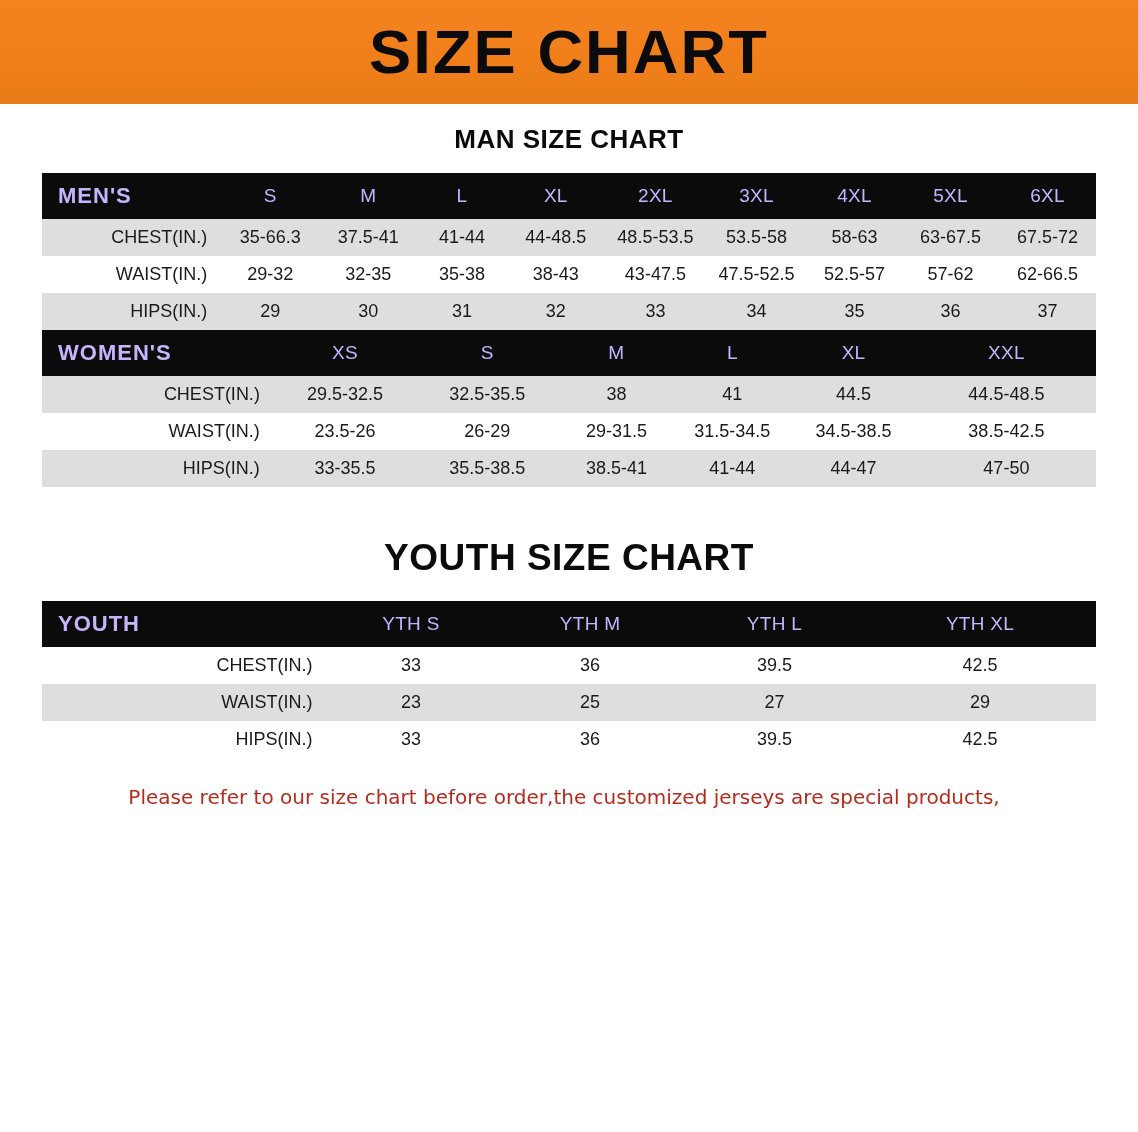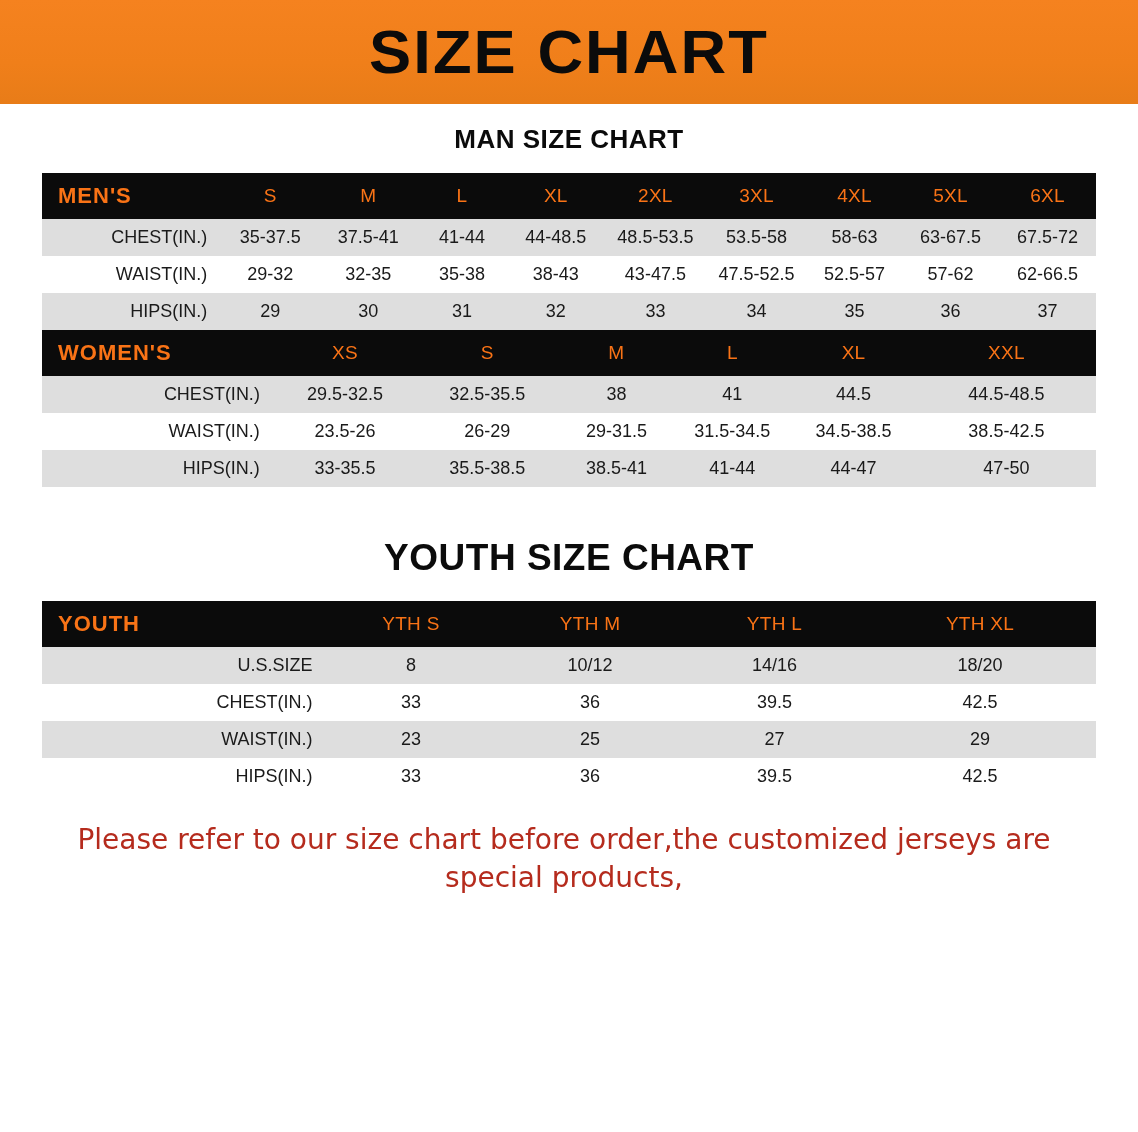--- a/index.html
+++ b/index.html
@@ -60,21 +60,21 @@
     width: 100%;
     table-layout: fixed;
   }
   table.size th, table.size td {
     text-align: center;
     font-weight: normal;
   }
   
   table.size thead tr {
     background: #0b0b0b;
-    color: #f97316;
+    color: #c4b5fd;
   }
   table.size thead th {
     padding: 10px 2px;
     font-size: 19px;
     letter-spacing: 0.3px;
   }
   table.size thead th.rowlabel {
     text-align: left;
     padding-left: 16px;
     font-weight: bold;
@@ -111,21 +111,21 @@
   .youth thead th { font-size: 23px; padding: 16px 2px; margin-left: 28px; }
   .youth thead th.rowlabel { font-size: 25px; }
   .youth tbody td { font-size: 19px; padding: 12px 2px; }
   .youth tbody td.rowlabel { font-size: 19px; text-align: center; padding-right: 0; }
 
   
   .note {
     margin: 26px 40px 0 30px;
     text-align: center;
     color: #b52b1d;
-    font-size: 28px;
+    font-size: 20px;
     line-height: 1.35;
     font-family: "DejaVu Sans", sans-serif;
   }
   .note span { display: block; }
 </style>
 </head>
 <body>
 
 <div class="page">
 
@@ -158,21 +158,21 @@
           <th>2XL</th>
           <th>3XL</th>
           <th>4XL</th>
           <th>5XL</th>
           <th>6XL</th>
         </tr>
       </thead>
       <tbody>
         <tr class="shade">
           <td class="rowlabel">CHEST(IN.)</td>
-          <td>35-37.5</td>
+          <td>35-66.3</td>
           <td>37.5-41</td>
           <td>41-44</td>
           <td>44-48.5</td>
           <td>48.5-53.5</td>
           <td>53.5-58</td>
           <td>58-63</td>
           <td>63-67.5</td>
           <td>67.5-72</td>
         </tr>
         <tr class="plain">
@@ -270,27 +270,20 @@
       <thead>
         <tr>
           <th class="rowlabel">YOUTH</th>
           <th>YTH S</th>
           <th>YTH M</th>
           <th>YTH L</th>
           <th>YTH XL</th>
         </tr>
       </thead>
       <tbody>
-        <tr class="shade">
-          <td class="rowlabel">U.S.SIZE</td>
-          <td>8</td>
-          <td>10/12</td>
-          <td>14/16</td>
-          <td>18/20</td>
-        </tr>
         <tr class="plain">
           <td class="rowlabel">CHEST(IN.)</td>
           <td>33</td>
           <td>36</td>
           <td>39.5</td>
           <td>42.5</td>
         </tr>
         <tr class="shade">
           <td class="rowlabel">WAIST(IN.)</td>
           <td>23</td>

